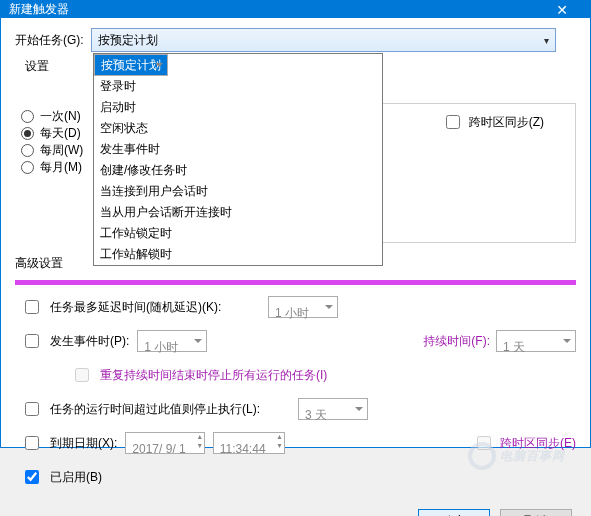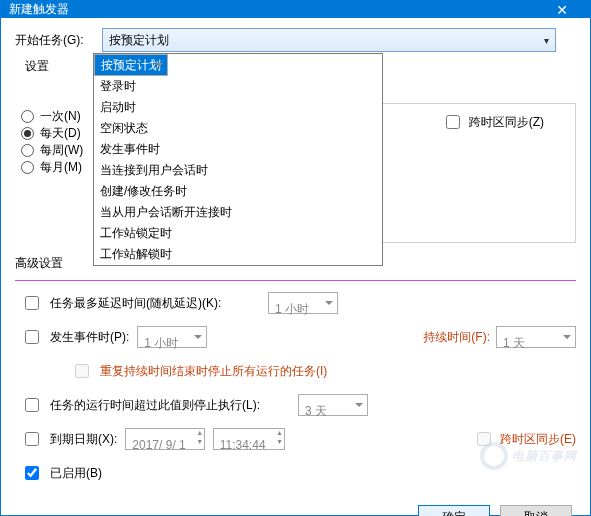--- a/index.html
+++ b/index.html
@@ -1,47 +1,47 @@
 <!DOCTYPE html>
 <html><head>
 <meta charset="utf-8">
 <style>
 * { box-sizing: border-box; font-family: "Microsoft YaHei", "Segoe UI", sans-serif; font-size: 12px; }
 body { margin: 0; background: #f0f0f0; width: 591px; height: 516px; position: relative; }
-.dialog { width: 591px; height: 516px; background: #fff; border: 1px solid #0078d7; display: flex; flex-direction: column; }
+.dialog { width: 591px; height: 448px; background: #fff; border: 1px solid #0078d7; display: flex; flex-direction: column; }
 .titlebar { background: #0078d7; color: #fff; height: 30px; display: flex; align-items: center; padding: 0 8px; }
 .titlebar .title { flex: 1; font-size: 12px; }
 .titlebar .close { width: 40px; text-align: center; font-size: 14px; cursor: default; }
 .body { flex: 1; padding: 10px 14px 0 14px; position: relative; }
-.row { display: flex; align-items: center; margin-bottom: 6px; gap: 11px; }
+.row { display: flex; align-items: center; margin-bottom: 6px; }
 .lbl { min-width: 76px; }
 .combo { flex: 1; height: 24px; border: 1px solid #7a9fd4; background: linear-gradient(#ecf4fc,#dcecfc); display: flex; align-items: center; padding: 0 6px; justify-content: space-between; margin-right: 20px; }
 .combo .arrow { font-size: 10px; color: #333; }
 .dropdown { position: absolute; left: 92px; top: 35px; width: 290px; background: #fff; border: 1px solid #7a7a7a; z-index: 10; }
 .dropdown .opt { padding: 2px 6px; }
 .dropdown .opt.sel { background: #0078d7; color: #fff; }
 .settings-label { margin: 0 0 4px 10px; }
 .settings-frame { border: 1px solid #d0d0d0; margin: 28px 0 12px 86px; padding: 110px 8px 8px 8px; min-height: 140px; position: relative; }
 .radio-col { position: absolute; left: 20px; top: 90px; display: flex; flex-direction: column; gap: 0; }
 .radio-col label { display: flex; align-items: center; gap: 6px; }
 .sync-row { position: absolute; right: 46px; top: 94px; display: flex; align-items: center; gap: 6px; }
 .adv-label { margin: 6px 0 8px 0; }
-.adv { border-top: 1px solid #d946ef; padding-top: 10px; }
+.adv { border-top: 5px solid #d946ef; padding-top: 10px; }
 .adv .arow { display: flex; align-items: center; gap: 8px; margin-bottom: 10px; margin-left: 6px; min-height: 24px; }
 input[type=checkbox] { width: 14px; height: 14px; }
 .sel { height: 22px; border: 1px solid #adadad; background: #fff; padding: 14px 18px 2px 6px; display: inline-flex; align-items: center; position: relative; color: #888; }
 .sel::after { content: ""; position: absolute; right: 4px; top: 8px; border: 4px solid transparent; border-top-color: #888; }
 .spinner { height: 22px; border: 1px solid #adadad; background: #fff; padding: 14px 18px 2px 6px; display: inline-flex; align-items: center; position: relative; color: #888; }
 .spinner::after { content: "▴\A▾"; white-space: pre; position: absolute; right: 2px; top: -1px; font-size: 8px; line-height: 9px; color: #888; }
-.disabled-text { color: #c2410c; text-align: center; }
+.disabled-text { color: #a21caf; text-align: center; }
 .right-block { margin-left: auto; display: flex; align-items: center; gap: 6px; }
 .footer { display: flex; justify-content: flex-end; gap: 10px; padding: 10px 18px 14px; }
 .btn { min-width: 72px; height: 24px; border: 1px solid #adadad; background: #e1e1e1; display: inline-flex; align-items: center; justify-content: center; }
 .btn.primary { border: 1px solid #0078d7; background: #e5f1fb; }
-.watermark { position: absolute; right: 14px; bottom: 46px; font-size: 28px; font-style: italic; font-weight: 700; color: rgba(200,210,225,.45); letter-spacing: 1px; display: flex; align-items: center; gap: 4px; pointer-events: none; }
+.watermark { position: absolute; right: 26px; bottom: 46px; font-size: 28px; font-style: italic; font-weight: 700; color: rgba(200,210,225,.45); letter-spacing: 1px; display: flex; align-items: center; gap: 4px; pointer-events: none; }
 .watermark .circ { width: 28px; height: 28px; border: 4px solid rgba(200,210,225,.45); border-radius: 50%; }
 .radio { width: 13px; height: 13px; border: 1px solid #555; border-radius: 50%; display: inline-block; position: relative; }
 .radio.checked::after { content: ""; position: absolute; width: 7px; height: 7px; background: #333; border-radius: 50%; top: 2px; left: 2px; }
 </style>
 </head>
 <body>
 
 <div class="dialog">
   <div class="titlebar">
     <span class="title">新建触发器</span>
@@ -82,22 +82,22 @@
     </div>
 
     <div class="settings-frame"></div>
 
     <div class="dropdown">
       <div class="opt sel">按预定计划</div>
       <div class="opt">登录时</div>
       <div class="opt">启动时</div>
       <div class="opt">空闲状态</div>
       <div class="opt">发生事件时</div>
+      <div class="opt">创建/修改任务时</div>
       <div class="opt">当连接到用户会话时</div>
-      <div class="opt">创建/修改任务时</div>
       <div class="opt">当从用户会话断开连接时</div>
       <div class="opt">工作站锁定时</div>
       <div class="opt">工作站解锁时</div>
     </div>
 
     <div class="adv-label">高级设置</div>
     <div class="adv">
       <div class="arow">
         <input type="checkbox" style="">
         <span style="min-width:210px">任务最多延迟时间(随机延迟)(K):</span>

